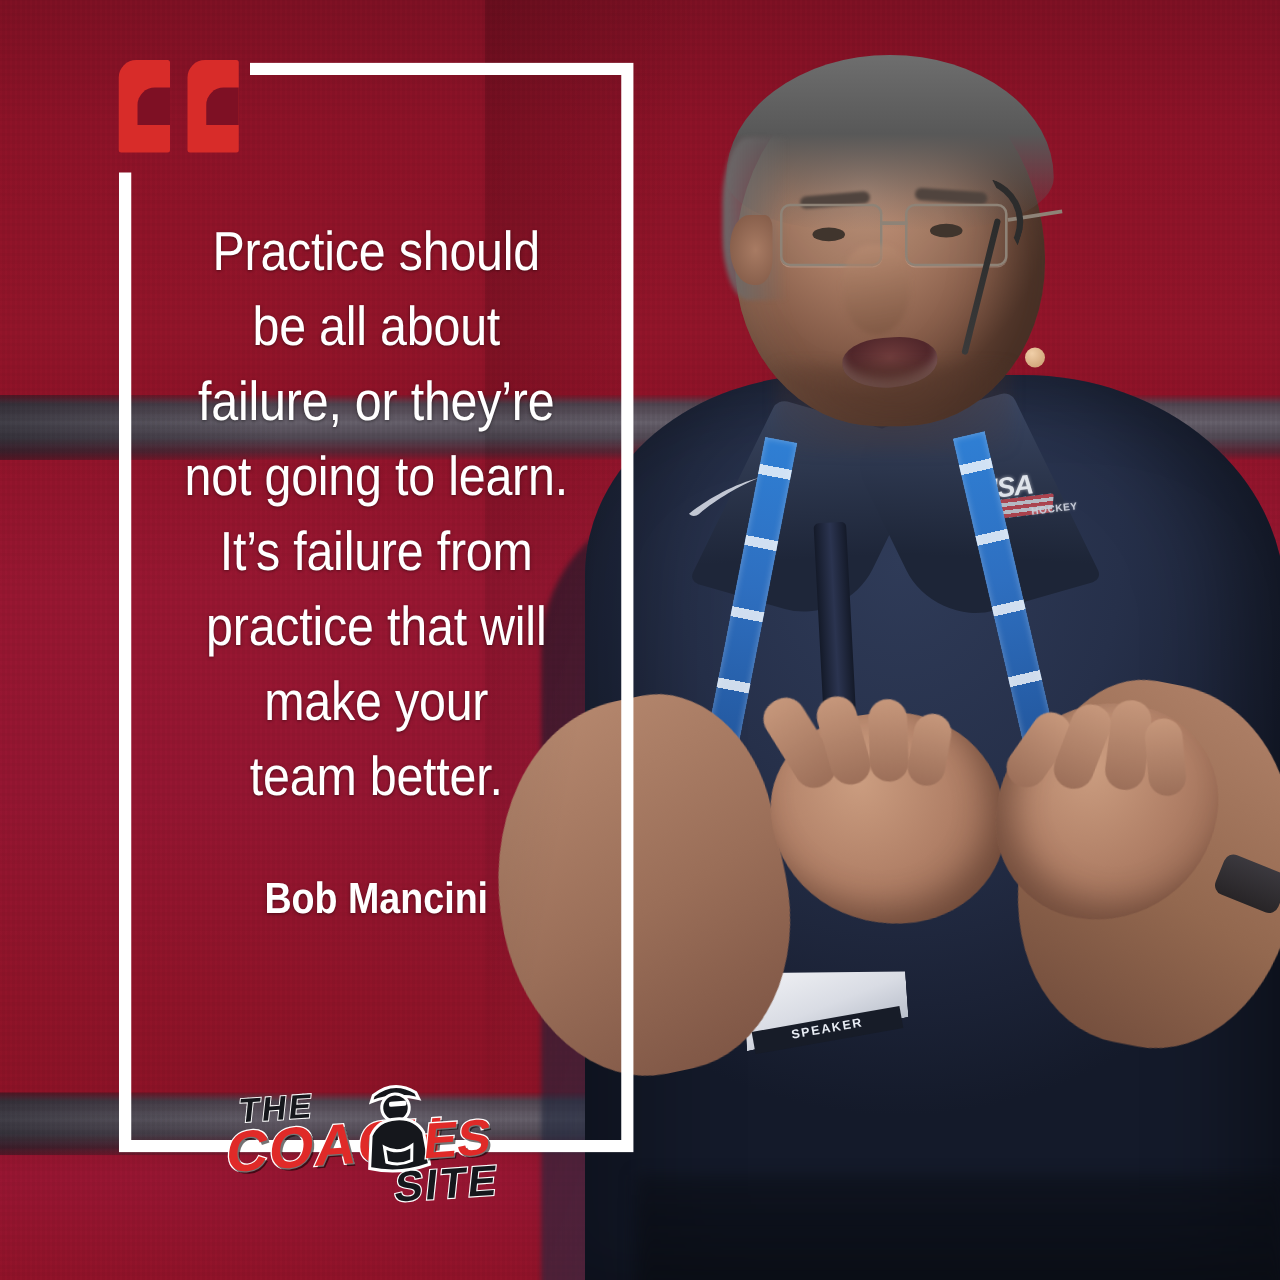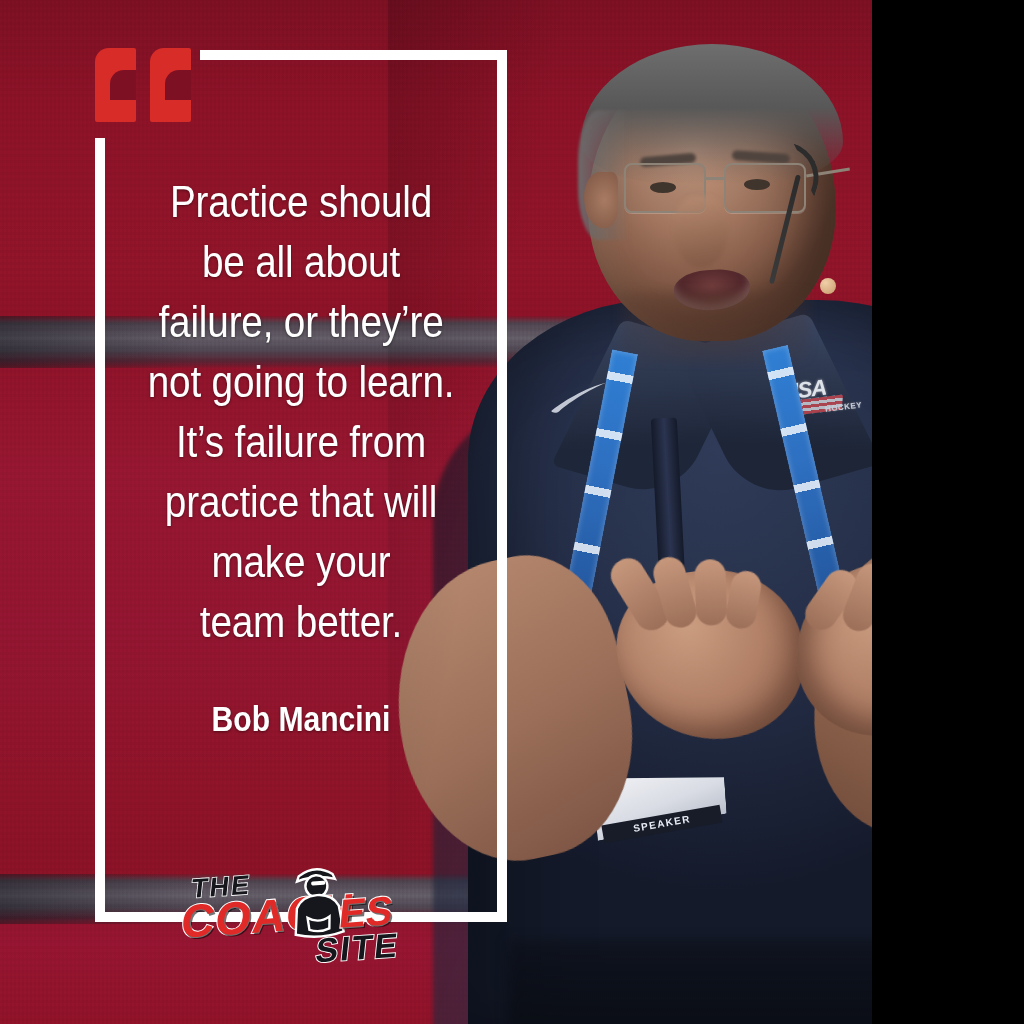--- a/index.html
+++ b/index.html
@@ -4,21 +4,21 @@
 <style>
   * { box-sizing: border-box; margin: 0; padding: 0; }
   html, body {
     width: 1024px; height: 1024px;
     overflow: hidden;
     font-family: "Liberation Sans", sans-serif;
     background: #000;
   }
   #stage {
     position: relative;
-    width: 872px; height: 1024px;
+    width: 1024px; height: 1024px;
     overflow: hidden;
   }
 
   
   .bg-base {
     position: absolute; inset: 0;
     background: #8e1228;
   }
   .bg-grain {
     position: absolute; inset: 0;

